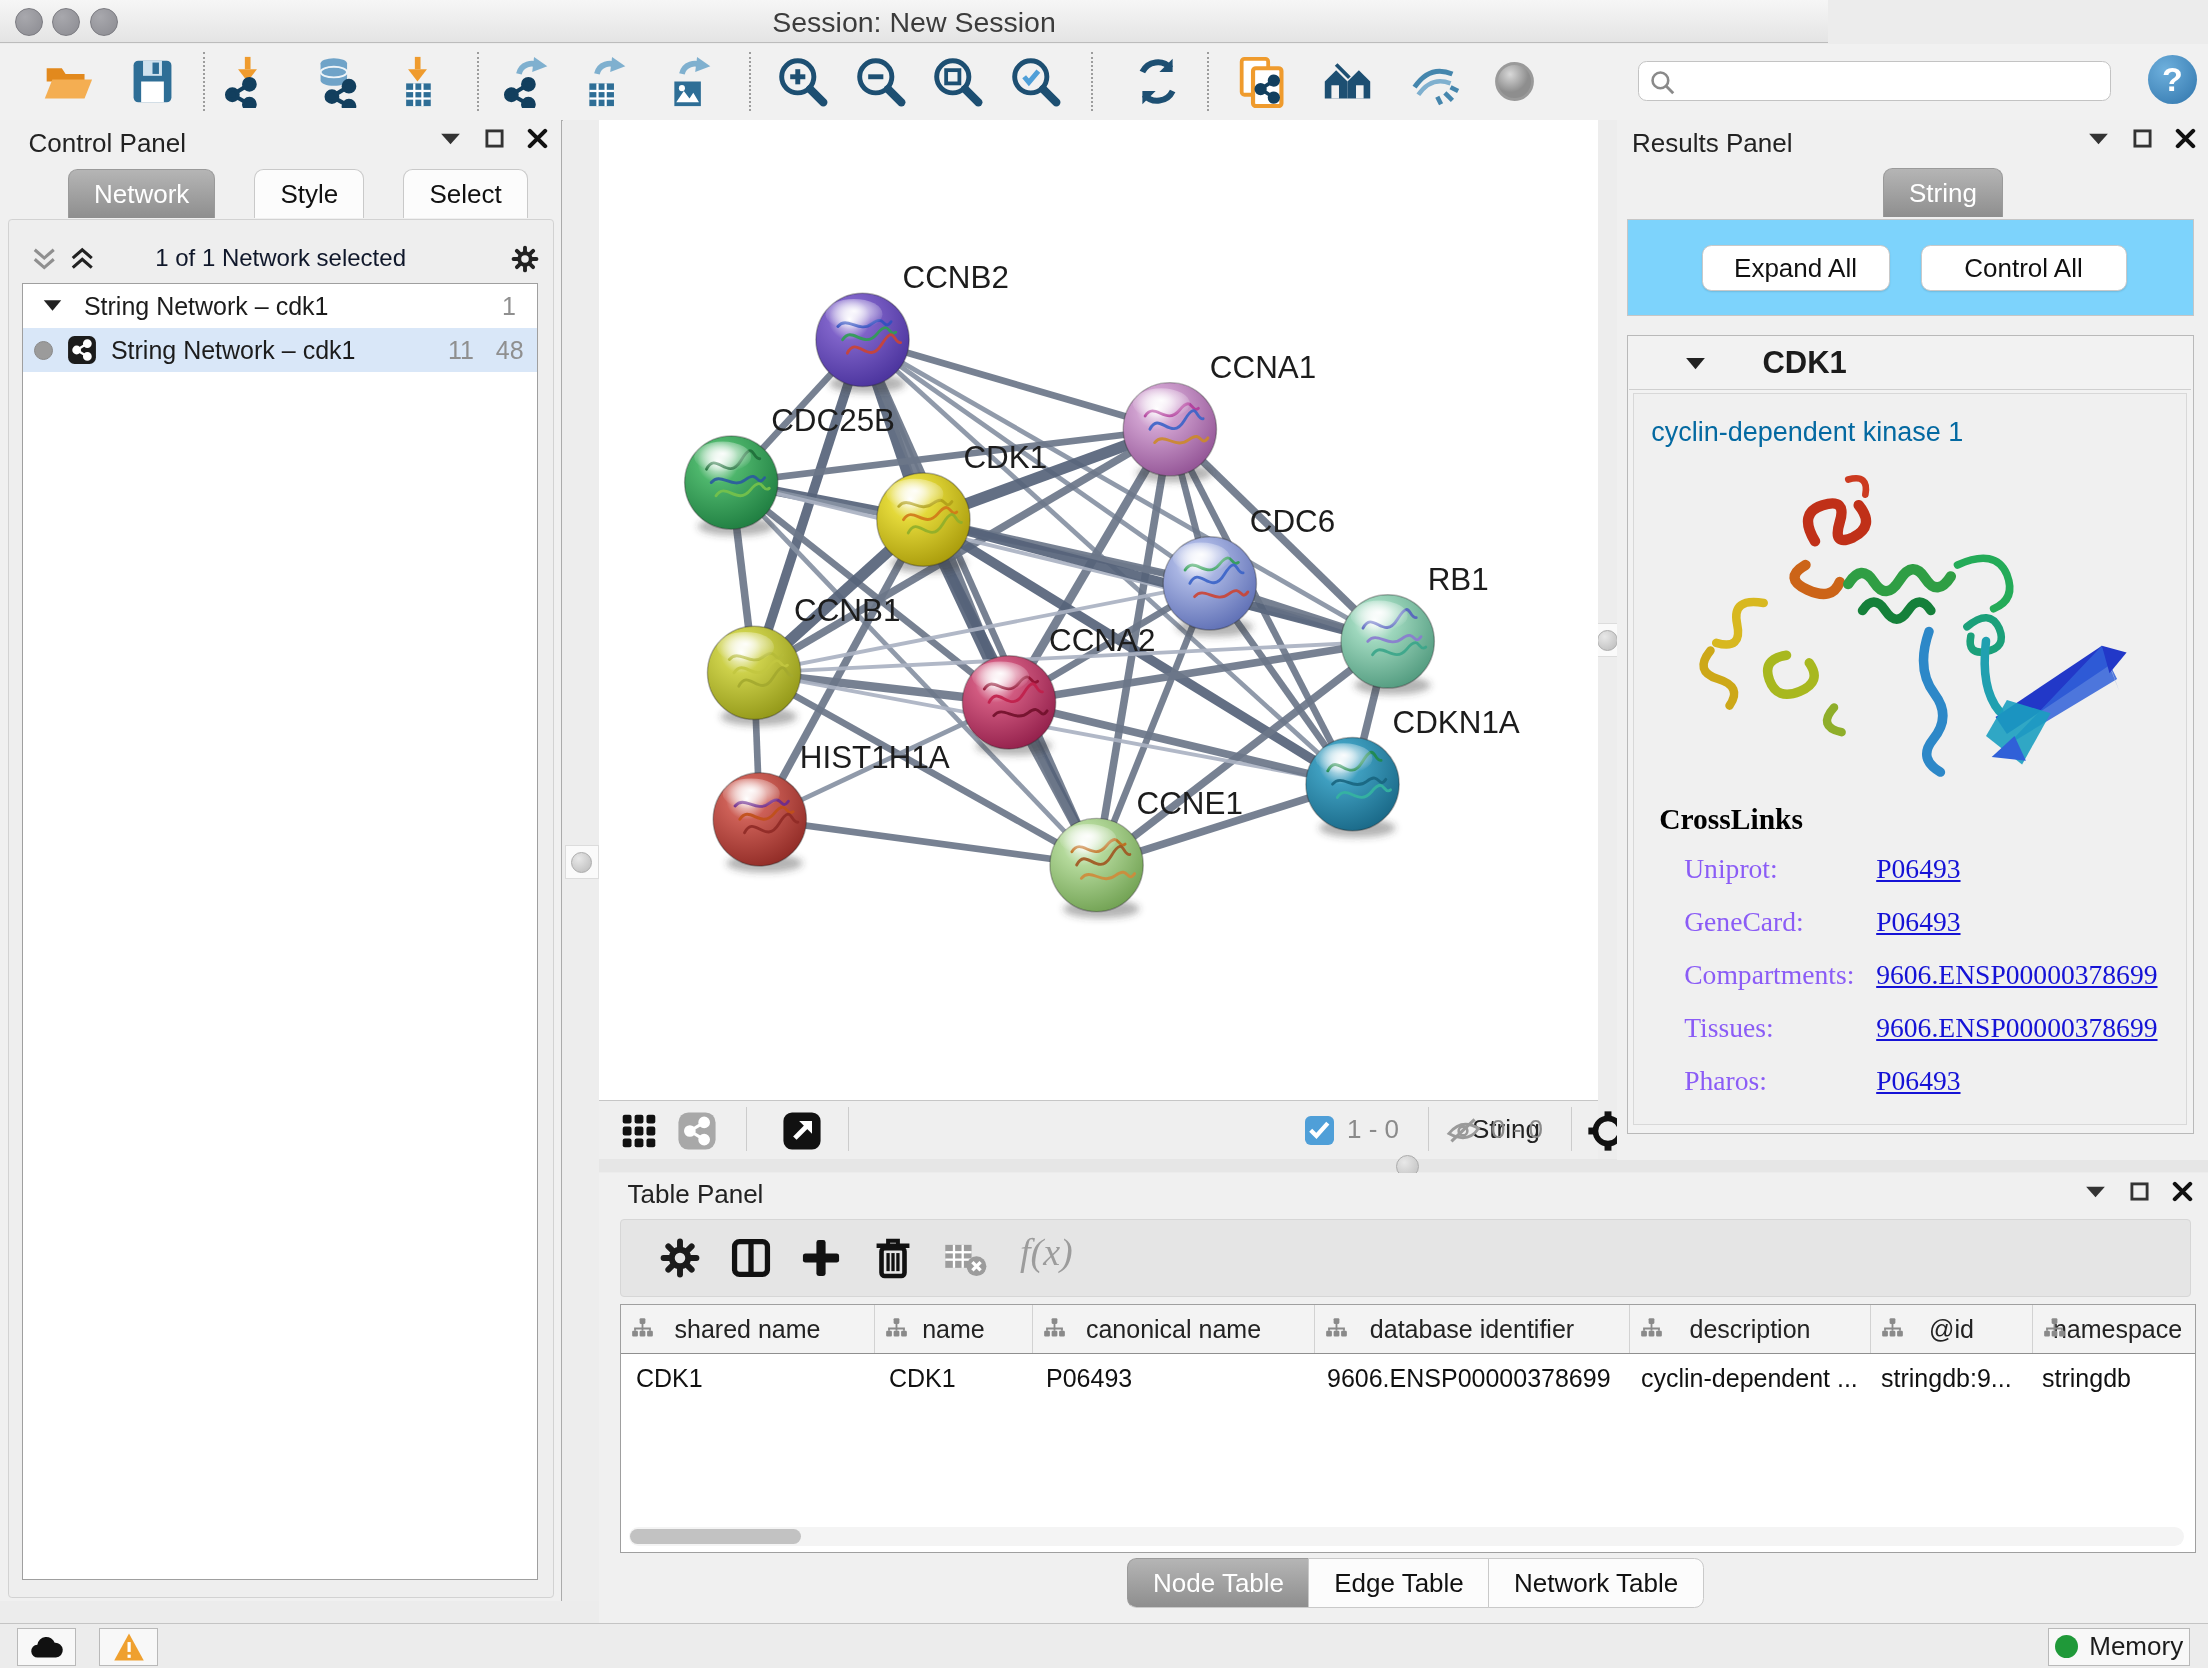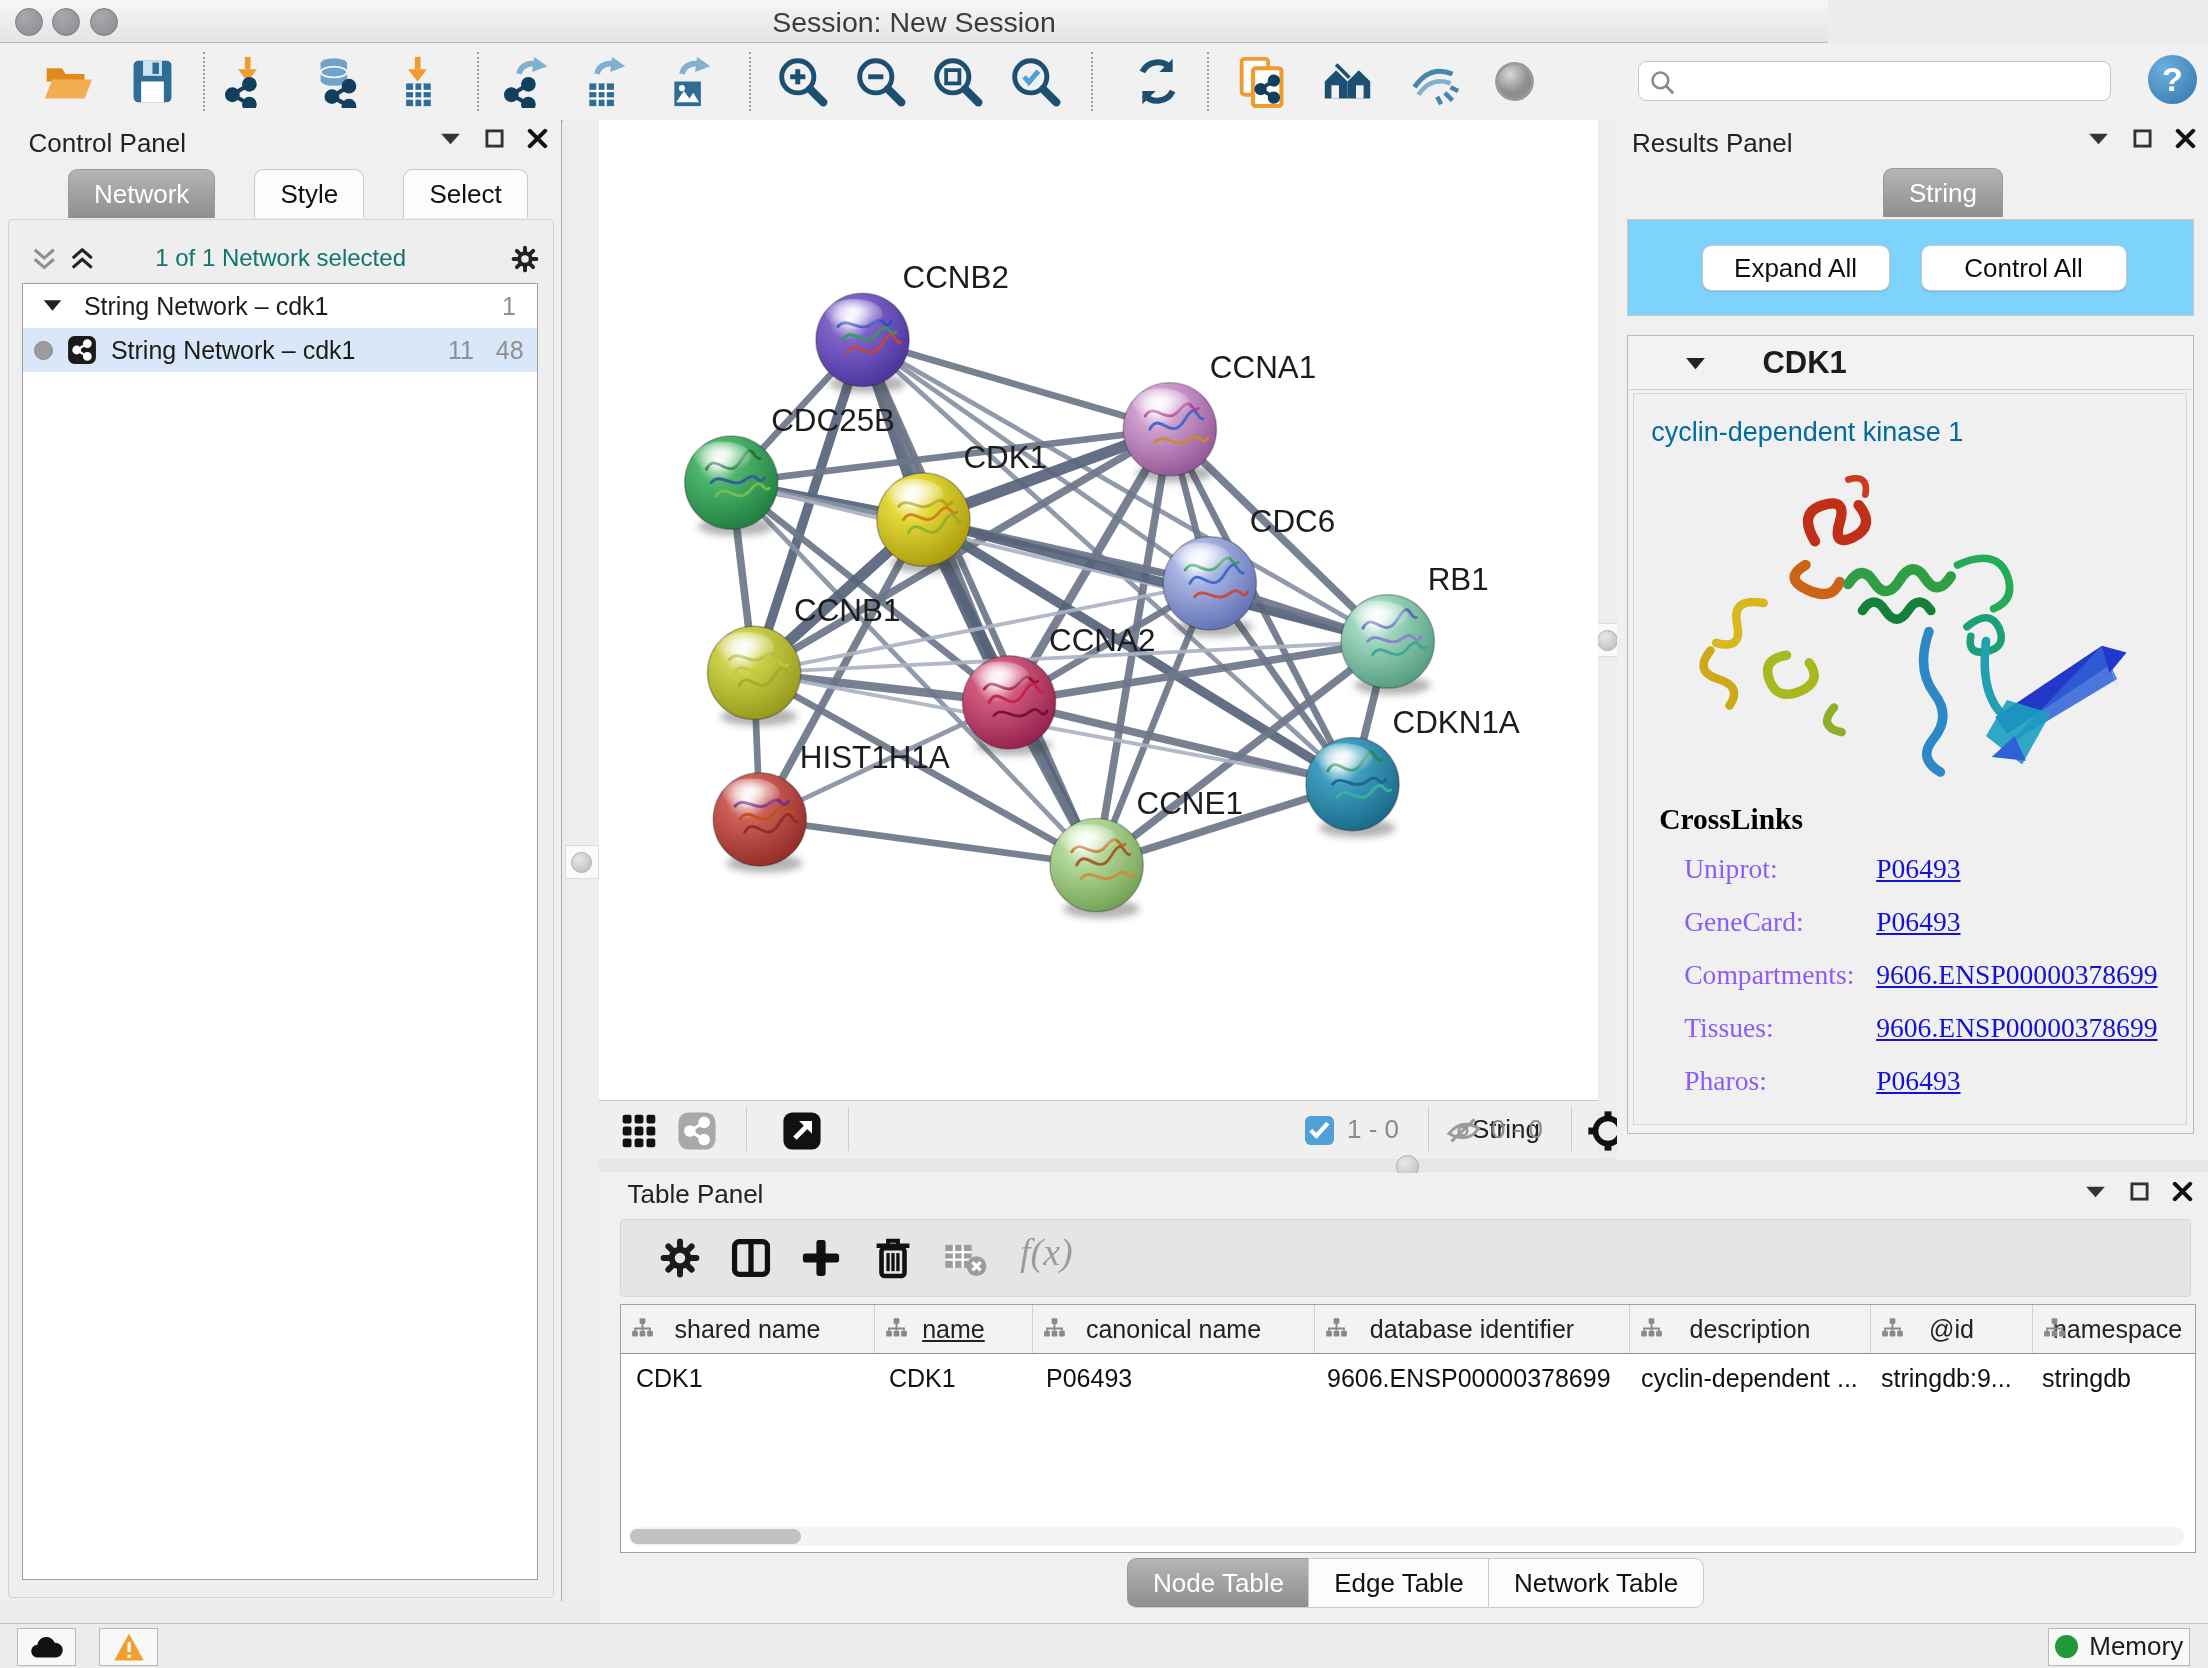--- a/index.html
+++ b/index.html
@@ -34,21 +34,21 @@
   #cp-title{position:absolute;left:28.5px;top:7.6px;}
   .tabs-row{position:absolute;display:flex;}
   .tab{height:48px;line-height:48px;text-align:center;font-size:26px;background:#fcfcfc;
     border:1.9px solid #c9c9c9;border-bottom:none;border-radius:9.5px 9.5px 0 0;color:#111;
     padding:0 25px;margin-right:-1.9px;}
   .tab.active{background:linear-gradient(#b5b5b5,#8e8e8e);color:#fff;border-color:#9a9a9a;}
   #cp-tabs{left:68px;top:49px;gap:41px;}
   #cp-body{position:absolute;left:7.6px;top:99px;width:544px;height:1377px;background:#eeeeee;
     border:1.9px solid #d2d2d2;border-radius:3.8px;}
   #cp-subheader{position:absolute;left:0;top:17px;width:100%;height:42px;}
-  #cp-subheader .hdr-text{position:absolute;left:0;right:0;text-align:center;font-size:24px;line-height:42px;color:#0f766e;}
+  #cp-subheader .hdr-text{position:absolute;left:0;right:0;text-align:center;font-size:24px;line-height:42px;color:#0f172a;}
   #net-list{position:absolute;left:13.3px;top:63px;width:514px;height:1295px;background:#fff;
     border:1.9px solid #9f9f9f;}
   .tree-row{position:relative;height:44px;line-height:44px;font-size:25px;}
   .tree-row.selected{background:#d9e7f8;}
   .count{position:absolute;color:#8f8f8f;}
   
   .vsplit{position:absolute;background:#ededed;}
   .grip{position:absolute;width:32px;height:32px;background:#fafafa;border:1px solid #dcdcdc;}
   .grip i{display:block;margin:5.7px auto;width:19px;height:19px;border-radius:50%;
     background:radial-gradient(circle at 35% 30%,#e8e8e8,#b9b9b9);border:1px solid #ababab;}
@@ -784,21 +784,21 @@
       <div id="tbl-header">
           <div class="th" style="width: 253px;"><svg width="23" height="23" viewBox="0 0 20 20">
               <g fill="#8a8a8a">
                 <rect x="7.5" y="1" width="5" height="5" rx="1"></rect>
                 <rect x="1" y="12" width="5" height="5" rx="1"></rect>
                 <rect x="7.5" y="12" width="5" height="5" rx="1"></rect>
                 <rect x="14" y="12" width="5" height="5" rx="1"></rect>
               </g>
               <path d="M10 6v4M3.5 12v-2h13v2M10 8v4" stroke="#8a8a8a" stroke-width="1.6" fill="none"></path>
             </svg><span>shared name</span></div>
-          <div class="th" style="width: 157px; text-decoration: underline;"><svg width="23" height="23" viewBox="0 0 20 20">
+          <div class="th" style="width: 157px;"><svg width="23" height="23" viewBox="0 0 20 20">
               <g fill="#8a8a8a">
                 <rect x="7.5" y="1" width="5" height="5" rx="1"></rect>
                 <rect x="1" y="12" width="5" height="5" rx="1"></rect>
                 <rect x="7.5" y="12" width="5" height="5" rx="1"></rect>
                 <rect x="14" y="12" width="5" height="5" rx="1"></rect>
               </g>
               <path d="M10 6v4M3.5 12v-2h13v2M10 8v4" stroke="#8a8a8a" stroke-width="1.6" fill="none"></path>
             </svg><span>name</span></div>
           <div class="th" style="width: 281px;"><svg width="23" height="23" viewBox="0 0 20 20">
               <g fill="#8a8a8a">

